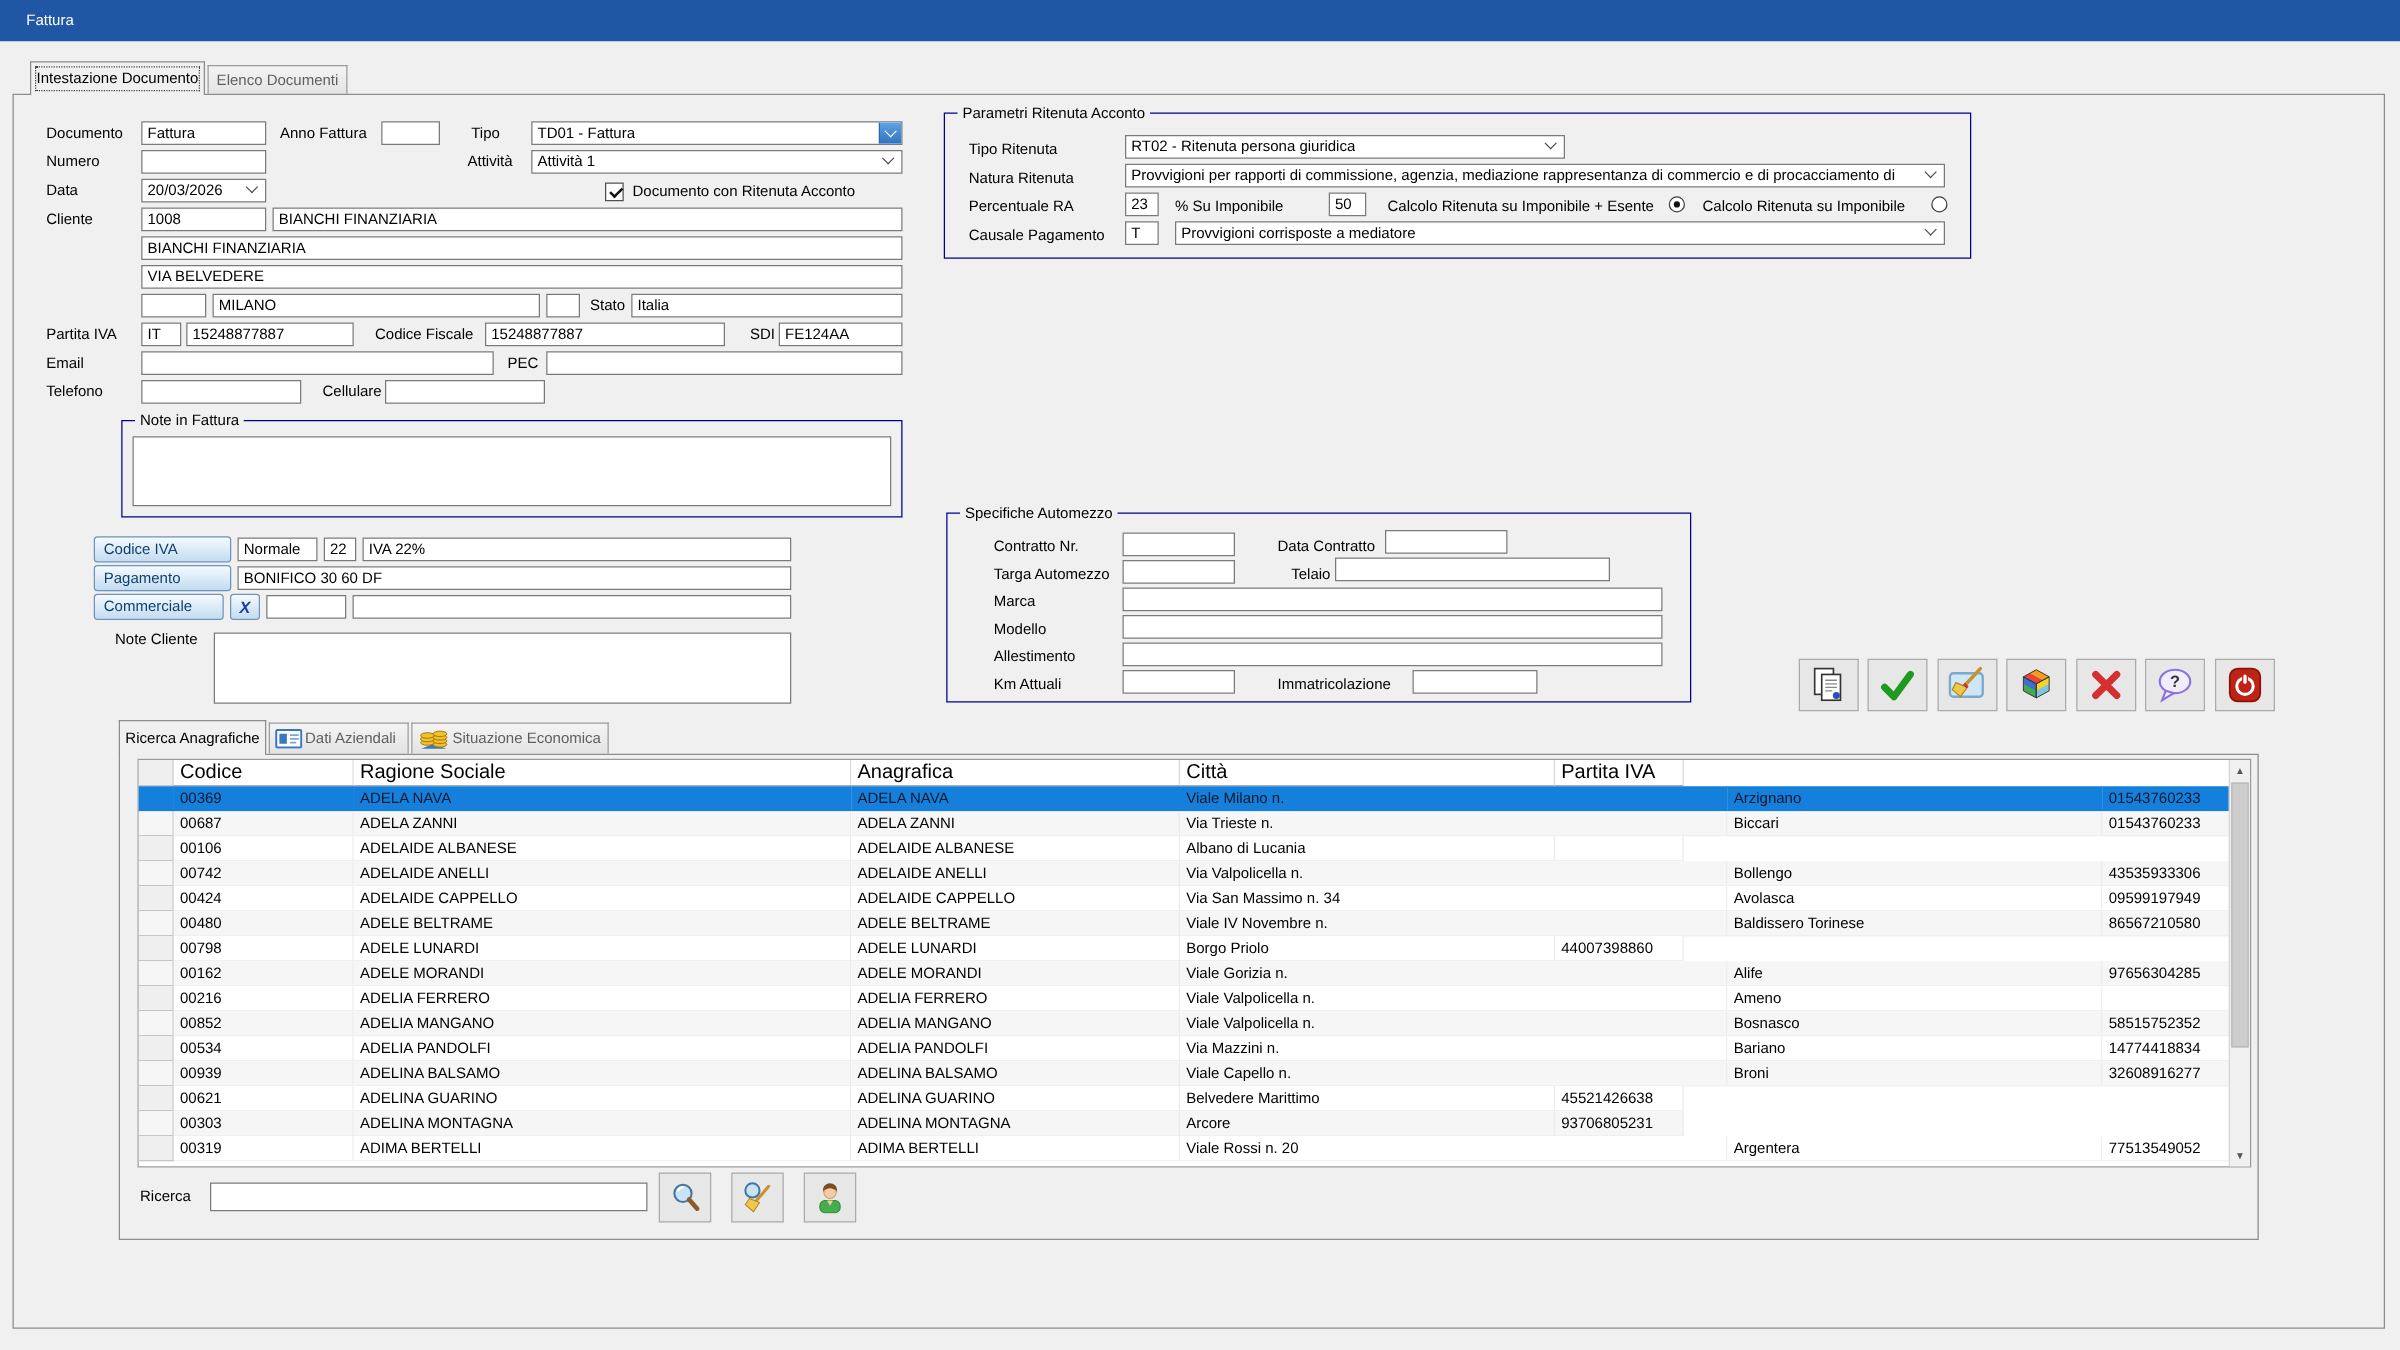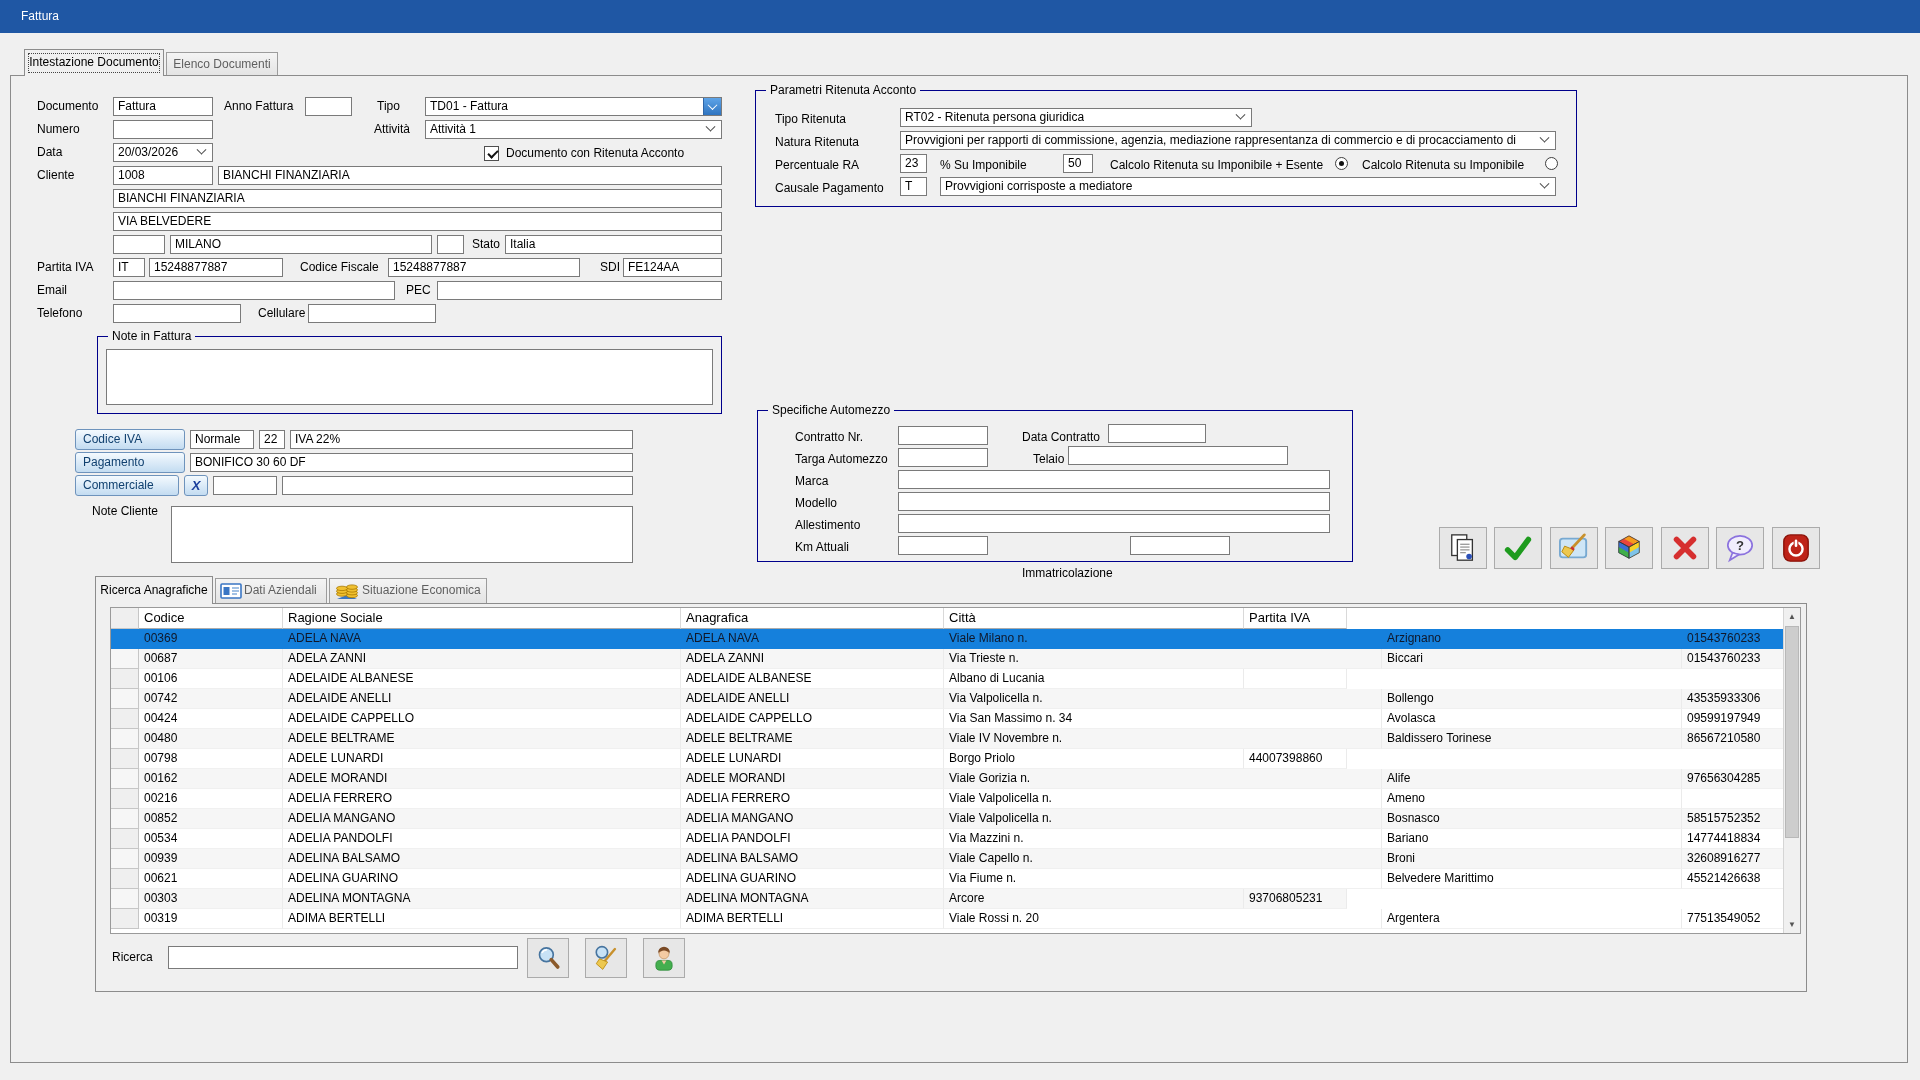--- a/index.html
+++ b/index.html
@@ -41,21 +41,21 @@
   .radio.on::after{content:"";position:absolute;left:3px;top:3px;width:5px;height:5px;border-radius:50%;background:#111;}
   .tbtn{position:absolute;width:48px;height:42px;background:#E7E7E7;border:1px solid #ABABAB;
     display:flex;align-items:center;justify-content:center;}
   .sbtn{position:absolute;width:42px;height:40px;background:#E7E7E7;border:1px solid #ABABAB;
     display:flex;align-items:center;justify-content:center;}
   
   #grid{position:absolute;left:110px;top:607px;width:1691px;height:327px;background:#fff;border:1px solid #9A9A9A;}
   .trow,#ghead{display:flex;width:1674px;}
   #ghead{height:21px;}
   .hcell{background:#fff;border-right:1px solid #D9D9D9;border-bottom:1px solid #ABABAB;
-    font-size:13px;line-height:20px;padding-left:5px;white-space:nowrap;overflow:hidden;flex:none;}
+    font-size:16px;line-height:20px;padding-left:5px;white-space:nowrap;overflow:hidden;flex:none;}
   .trow{height:20px;}
   .tcell{font-size:12px;line-height:19px;padding-left:5px;white-space:nowrap;overflow:hidden;
     flex:none;border-right:1px solid #EBEBEB;border-bottom:1px solid #F0F0F0;background:#fff;color:#000;}
   .trow.alt .tcell{background:#F6F6F6;}
   .trow.sel .tcell{background:var(--sel);color:#0f172a;border-right-color:var(--sel);border-bottom-color:var(--sel);}
   .rsel{width:28px;flex:none;background:#EFEFEF;border-right:1px solid #C6C6C6;border-bottom:1px solid #C6C6C6;}
   
   .vsb{position:absolute;width:17px;background:#F0F0F0;border-left:1px solid #D5D5D5;}
   .sar{position:absolute;left:0;width:16px;height:17px;font-size:8px;color:#555;text-align:center;line-height:17px;background:#F0F0F0;}
   .sth{position:absolute;left:1px;width:14px;background:#CDCDCD;border:1px solid #B8B8B8;}
@@ -198,21 +198,21 @@
 <span class="lbl" style="left:1033px;top:450px;">Telaio</span>
 <div class="field" style="left:1068px;top:446px;width:220px;"></div>
 <span class="lbl" style="left:795px;top:472px;">Marca</span>
 <div class="field" style="left:898px;top:470px;width:432px;"></div>
 <span class="lbl" style="left:795px;top:494px;">Modello</span>
 <div class="field" style="left:898px;top:492px;width:432px;"></div>
 <span class="lbl" style="left:795px;top:516px;">Allestimento</span>
 <div class="field" style="left:898px;top:514px;width:432px;"></div>
 <span class="lbl" style="left:795px;top:538px;">Km Attuali</span>
 <div class="field" style="left:898px;top:536px;width:90px;"></div>
-<span class="lbl" style="left:1022px;top:538px;margin-top:26px;">Immatricolazione</span>
+<span class="lbl" style="left:1022px;top:538px;">Immatricolazione</span>
 <div class="field" style="left:1130px;top:536px;width:100px;"></div>
 
 <div class="tbtn" style="left:1439px;top:527px;">
   <svg width="32" height="30" viewBox="0 0 32 32">
     <rect x="4" y="2" width="16" height="22" fill="#fff" stroke="#333" stroke-width="1.4"></rect>
     <rect x="10" y="7" width="16" height="22" fill="#fff" stroke="#333" stroke-width="1.4"></rect>
     <line x1="13" y1="12" x2="23" y2="12" stroke="#888" stroke-width="1.2"></line>
     <line x1="13" y1="15" x2="23" y2="15" stroke="#888" stroke-width="1.2"></line>
     <line x1="13" y1="18" x2="23" y2="18" stroke="#888" stroke-width="1.2"></line>
     <line x1="13" y1="21" x2="19" y2="21" stroke="#888" stroke-width="1.2"></line>
@@ -411,21 +411,20 @@
         <div class="tcell" style="width:263px">ADELINA BALSAMO</div>
         <div class="tcell" style="width:438px">Viale Capello n.</div>
         <div class="tcell" style="width:300px">Broni</div>
         <div class="tcell" style="width:103px">32608916277</div>
       </div>
       <div class="trow">
         <div class="tcell rsel"></div>
         <div class="tcell" style="width:144px">00621</div>
         <div class="tcell" style="width:398px">ADELINA GUARINO</div>
         <div class="tcell" style="width:263px">ADELINA GUARINO</div>
-        <div class="tcell" style="width:438px">Via Fiume n.</div>
         <div class="tcell" style="width:300px">Belvedere Marittimo</div>
         <div class="tcell" style="width:103px">45521426638</div>
       </div>
       <div class="trow alt">
         <div class="tcell rsel"></div>
         <div class="tcell" style="width:144px">00303</div>
         <div class="tcell" style="width:398px">ADELINA MONTAGNA</div>
         <div class="tcell" style="width:263px">ADELINA MONTAGNA</div>
         <div class="tcell" style="width:300px">Arcore</div>
         <div class="tcell" style="width:103px">93706805231</div>

